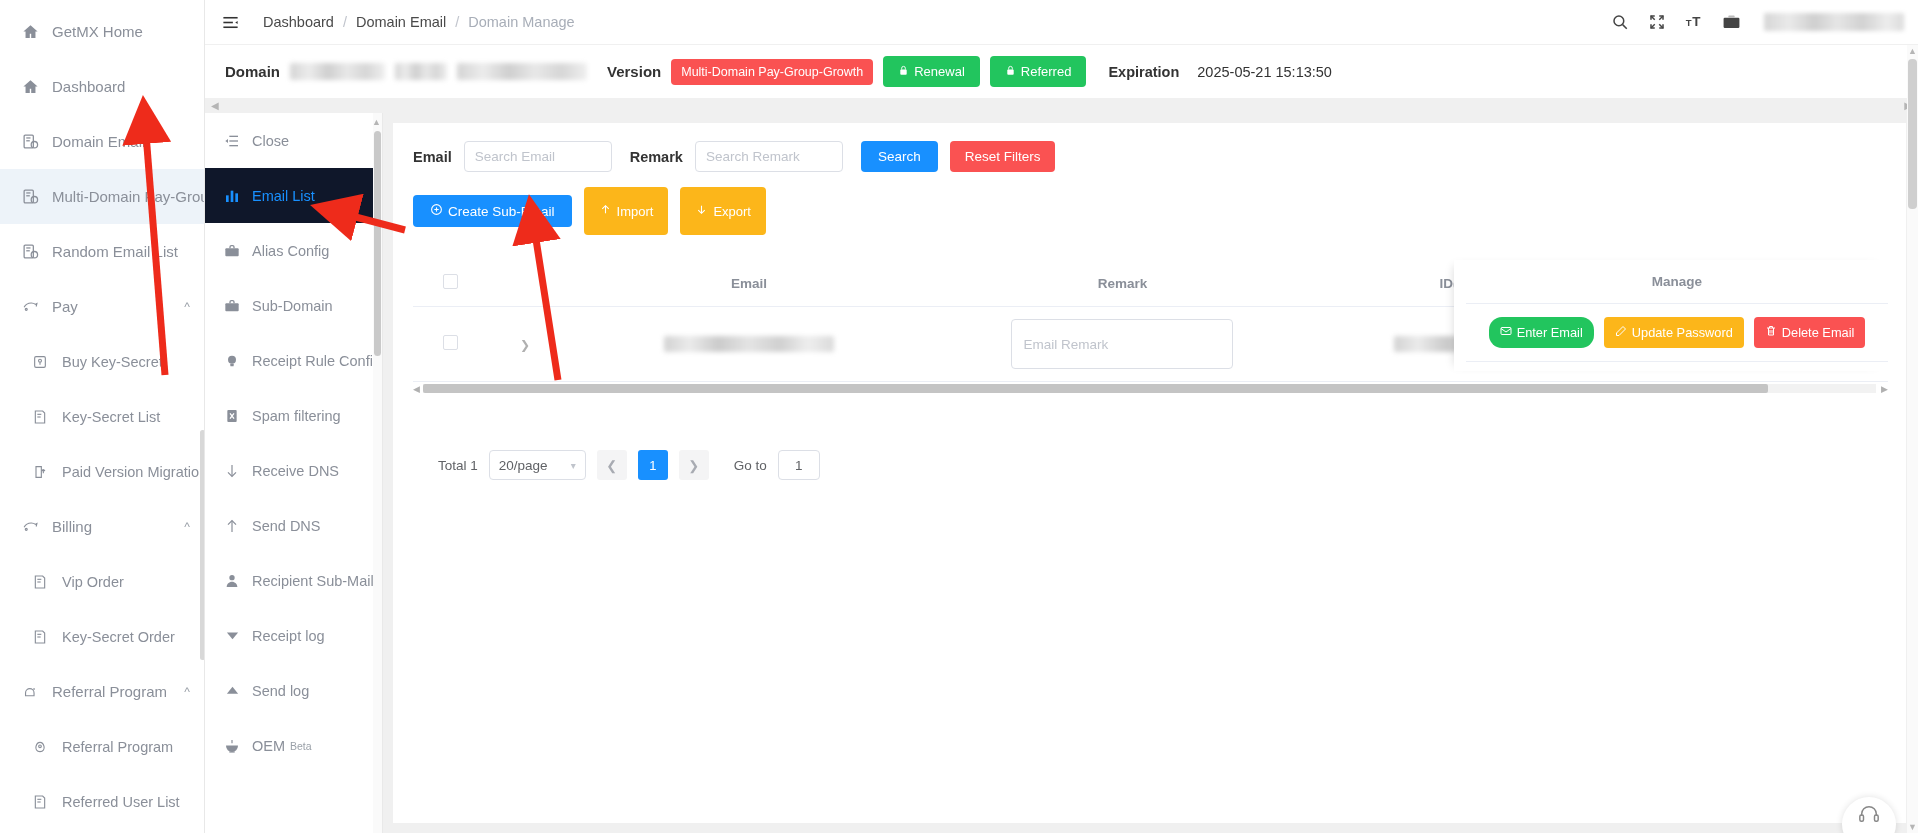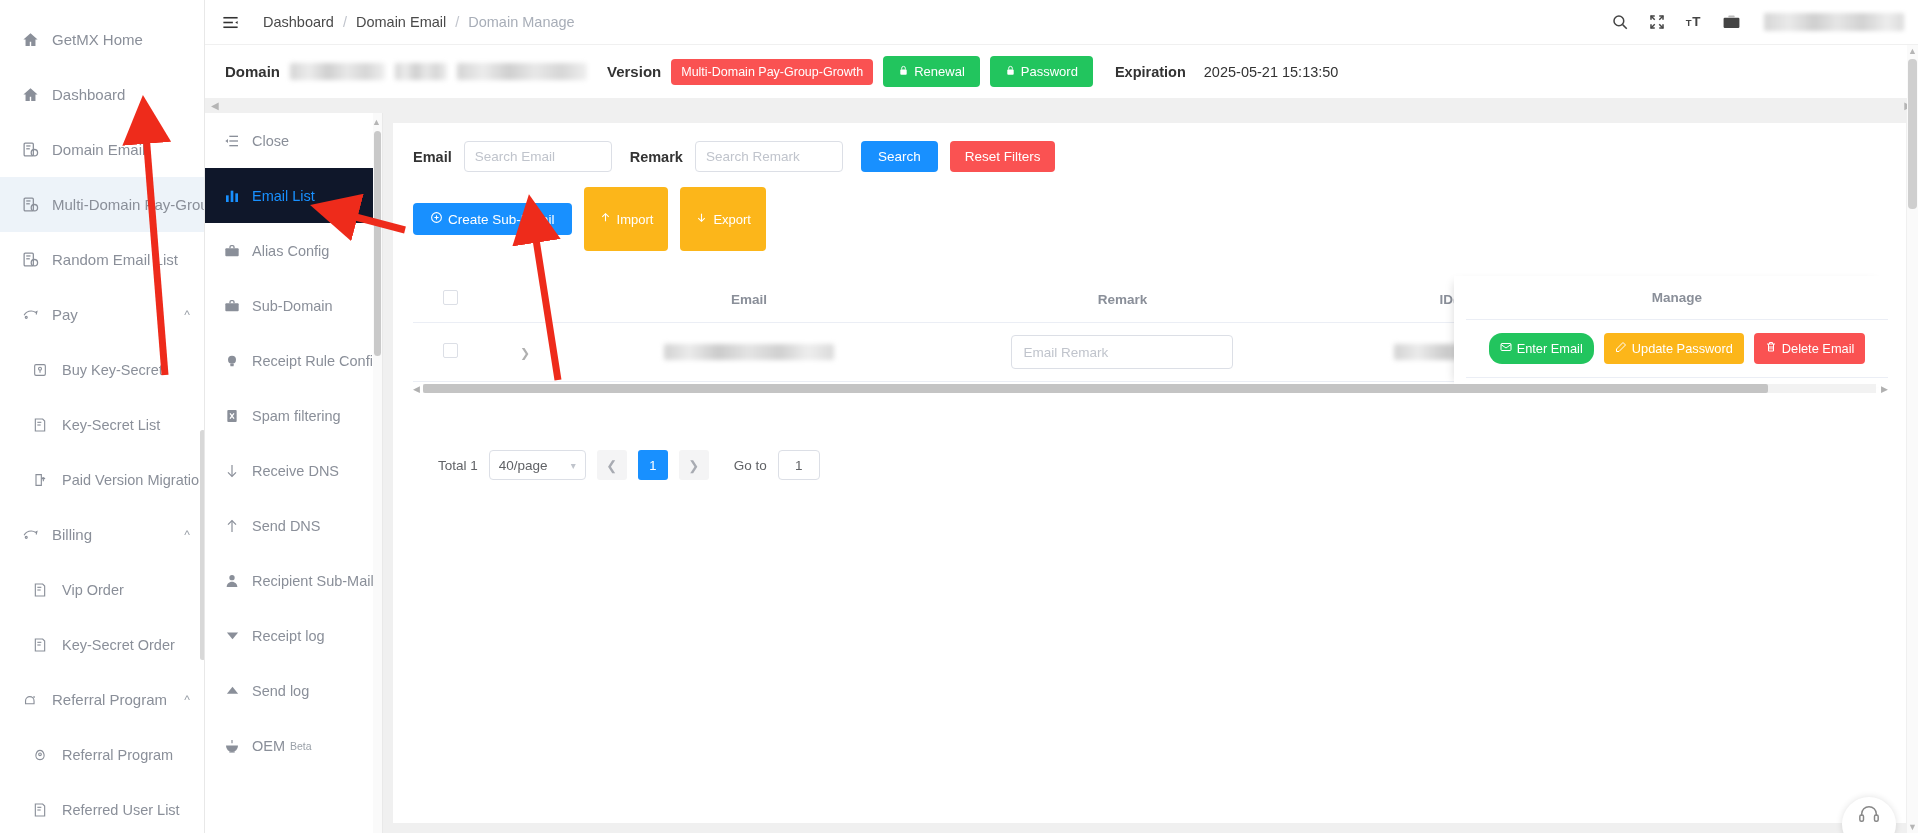--- a/index.html
+++ b/index.html
@@ -16,21 +16,21 @@
   #app { position: relative; width: 1918px; height: 833px; display: flex; overflow: hidden; }
 
   
   .sidebar {
     width: 205px; min-width: 205px; height: 833px;
     background: #ffffff;
     border-right: 1px solid #e8e8e8;
     overflow: hidden;
     position: relative;
   }
-  .sb-scroll { height: 833px; overflow: hidden; padding-top: 12px; }
+  .sb-scroll { height: 833px; overflow: hidden; padding-top: 4px; }
   .sb-item {
     display: flex; align-items: center;
     height: 55px; padding-left: 20px;
     color: #8a8f99; font-size: 15px;
     cursor: pointer; white-space: nowrap;
   }
   .sb-item.active { background: #edf3f9; }
   .sb-item .sb-ico {
     width: 20px; height: 20px; margin-right: 12px;
     display: inline-flex; align-items: center; justify-content: center;
@@ -75,21 +75,21 @@
     background: linear-gradient(90deg,#d4d4d4 0%,#ececec 20%,#cfcfcf 40%,#e8e8e8 60%,#d6d6d6 80%,#efefef 100%); }
   .tag-version {
     background: #fa5252; color: #fff; font-size: 12.5px;
     padding: 6px 10px; border-radius: 4px; white-space: nowrap;
   }
   .btn { border: none; border-radius: 4px; cursor: pointer; color: #fff;
     font-family: "Liberation Sans", sans-serif; display: inline-flex; align-items: center; gap: 5px; justify-content: space-between; }
   .btn-green { background: #22c55e; font-size: 13px; padding: 8px 15px; }
   .btn-blue  { background: #1890ff; font-size: 13.5px; padding: 8px 17px; }
   .btn-red   { background: #fa5252; font-size: 13.5px; padding: 8px 15px; }
-  .btn-orange{ background: #fcb61a; font-size: 13px; padding: 24px 15px; }
+  .btn-orange{ background: #fcb61a; font-size: 13px; padding: 16px 15px; }
   .exp-label { font-weight: bold; font-size: 14.5px; color: #333; margin-left: 12px; }
   .exp-val { font-size: 14.5px; color: #333; margin-left: 8px; }
 
   
   .gutter { height: 14px; background: #f0f0f0; position: relative; }
   .gutter-arrow { position: absolute; left: 6px; top: 1px; color: #b5b5b5; font-size: 10px; }
   .gutter-arrow.right { left: auto; right: 6px; }
 
   .body-area { display: flex; height: 720px; background: #f0f0f0; }
 
@@ -135,21 +135,21 @@
     padding: 14px 0; border-bottom: 1px solid #ebeef5; text-align: center;
     background: #fff;
   }
   .tbl td { padding: 12px 0; border-bottom: 1px solid #ebeef5; text-align: center; vertical-align: middle; }
   .cb { width: 15px; height: 15px; border: 1px solid #dcdfe6; border-radius: 2px; background: #fff;
     display: inline-block; cursor: pointer; }
   .expander { color: #b0b0b0; font-size: 12px; cursor: pointer; }
   .blur-cell { height: 16px; border-radius: 2px; filter: blur(2.6px); margin: 0 auto;
     background: linear-gradient(90deg,#d2d2d2 0%,#ebebeb 15%,#cbcbcb 32%,#e4e4e4 50%,#d0d0d0 68%,#eeeeee 85%,#dadada 100%); }
   .remark-input {
-    width: 222px; height: 34px; border: 1px solid #dcdfe6; border-radius: 4px;
+    width: 222px; height: 50px; border: 1px solid #dcdfe6; border-radius: 4px;
     padding: 0 11px; font-size: 13.5px; color: #606266; outline: none;
     font-family: "Liberation Sans", sans-serif; background: #fff;
   }
   .remark-input::placeholder { color: #c0c4cc; }
   .date-txt { font-size: 13.5px; color: #555; }
 
   
   .manage-col {
     position: absolute; top: 0; right: 0; width: 434px; background: #fff;
     box-shadow: -6px 0 9px -6px rgba(0,0,0,0.15);
@@ -461,21 +461,21 @@
         </span>
         <span>Renewal</span>
       </button>
       <button class="btn btn-green">
         <span>
           <svg width="11" height="11" viewBox="0 0 24 24" fill="currentColor">
               <rect x="5" y="10" width="14" height="11" rx="2"></rect>
               <path d="M8 10V7a4 4 0 0 1 8 0v3" fill="none" stroke="currentColor" stroke-width="2"></path>
             </svg>
         </span>
-        <span>Password</span>
+        <span>Referred</span>
       </button>
       <span class="exp-label">Expiration</span>
       <span class="exp-val">2025-05-21 15:13:50</span>
     </div>
 
     <div class="gutter">
       <span class="gutter-arrow">◀</span>
       <span class="gutter-arrow right">▶</span>
     </div>
 
@@ -739,21 +739,21 @@
           <div class="hscroll">
             <span class="hs-l">◀</span>
             <div class="hs-track"></div>
             <div class="hs-thumb"></div>
             <span class="hs-r">▶</span>
           </div>
 
           <div class="pager">
             <span class="pg-total">Total 1</span>
             <div class="pg-select">
-              <span>40/page</span>
+              <span>20/page</span>
               <span class="chev">▾</span>
             </div>
             <button class="pg-btn">
               <span>❮</span>
             </button>
             <button class="pg-btn num active">1</button>
             <button class="pg-btn">
               <span>❯</span>
             </button>
             <span class="pg-goto">Go to</span>

